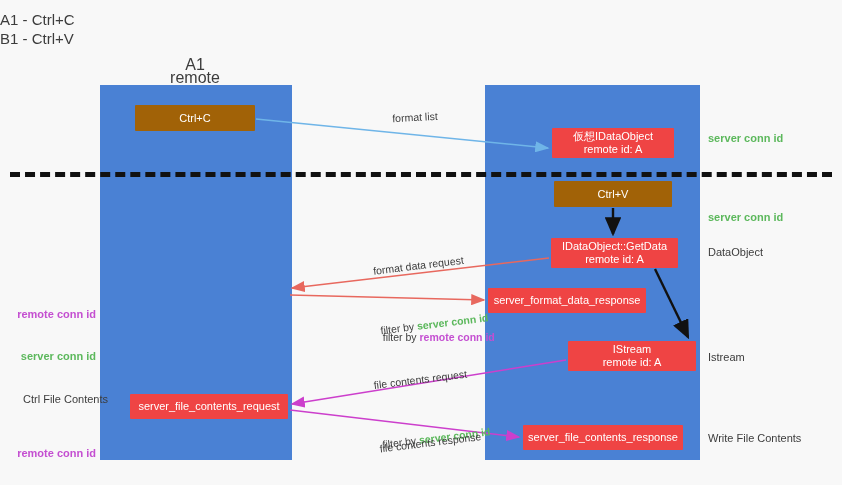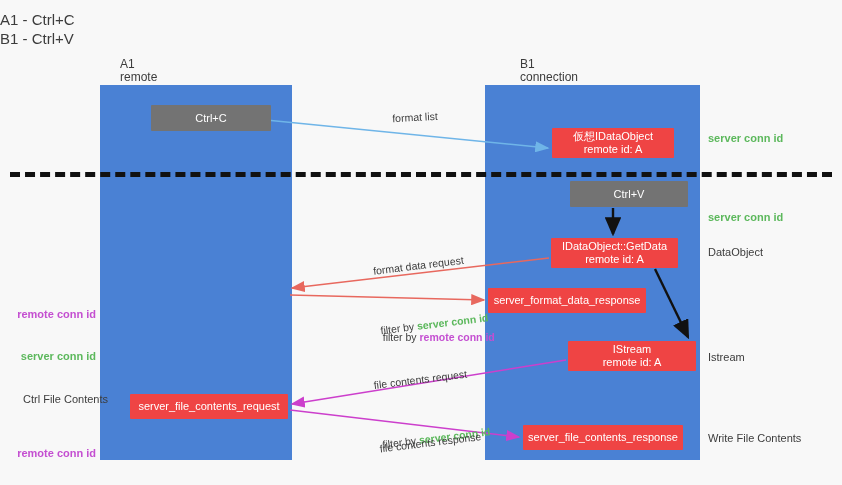--- a/index.html
+++ b/index.html
@@ -18,21 +18,21 @@
   #title{
     left:0;top:10px;width:842px;
     text-align:left;
     font-size:15px;line-height:19px;
     color:#3c3c3c;
     white-space:pre;
   }
 
   
   .lane-head{
-    font-size:12px;line-height:13px;
+    text-align:center;font-size:16px;line-height:13px;
     color:#3c3c3c;white-space:pre;
   }
   #laneHeadA{left:120px;top:58px;width:150px;}
   #laneHeadB{left:520px;top:58px;width:180px;}
 
   
   .lane{background:#4a81d4;}
   #laneA{left:100px;top:85px;width:192px;height:375px;}
   #laneB{left:485px;top:85px;width:215px;height:375px;}
 
@@ -45,21 +45,21 @@
   
   .box{
     box-sizing:border-box;
     display:flex;align-items:center;justify-content:center;
     text-align:center;
     font-size:11px;line-height:13px;
     color:#ffffff;
     white-space:pre;
     border-radius:1px;
   }
-  .green{background:#737373;margin-left:16px;}
+  .green{background:#a16207;}
   .orange{background:#ef4444;}
 
   #boxCtrlC{left:135px;top:105px;width:120px;height:26px;}
   #boxVirtualDO{left:552px;top:128px;width:122px;height:30px;}
   #boxCtrlV{left:554px;top:181px;width:118px;height:26px;}
   #boxGetData{left:551px;top:238px;width:127px;height:30px;}
   #boxFmtReq{left:130px;top:278px;width:158px;height:25px;}
   #boxFmtResp{left:488px;top:288px;width:158px;height:25px;}
   #boxIStream{left:568px;top:341px;width:128px;height:30px;}
   #boxFileReq{left:130px;top:394px;width:158px;height:25px;}
@@ -134,22 +134,20 @@
 
     <line x1="566" y1="360" x2="292" y2="404" stroke="#cc3fcc" stroke-width="1.6" marker-end="url(#ahMag)"></line>
 
     <line x1="290" y1="410" x2="519" y2="437" stroke="#cc3fcc" stroke-width="1.6" marker-end="url(#ahMag)"></line>
   </svg>
 
   <div class="abs" id="divider"></div>
 
   <div class="abs lane-head" id="laneHeadA">A1
 remote</div>
-  <div class="abs lane-head" id="laneHeadB">B1
-connection</div>
 
   <div class="abs box green" id="boxCtrlC">Ctrl+C</div>
 
   <div class="abs box orange" id="boxVirtualDO">仮想IDataObject
 remote id: A</div>
 
   <div class="abs box green" id="boxCtrlV">Ctrl+V</div>
 
   <div class="abs box orange" id="boxGetData">IDataObject::GetData
 remote id: A</div>

